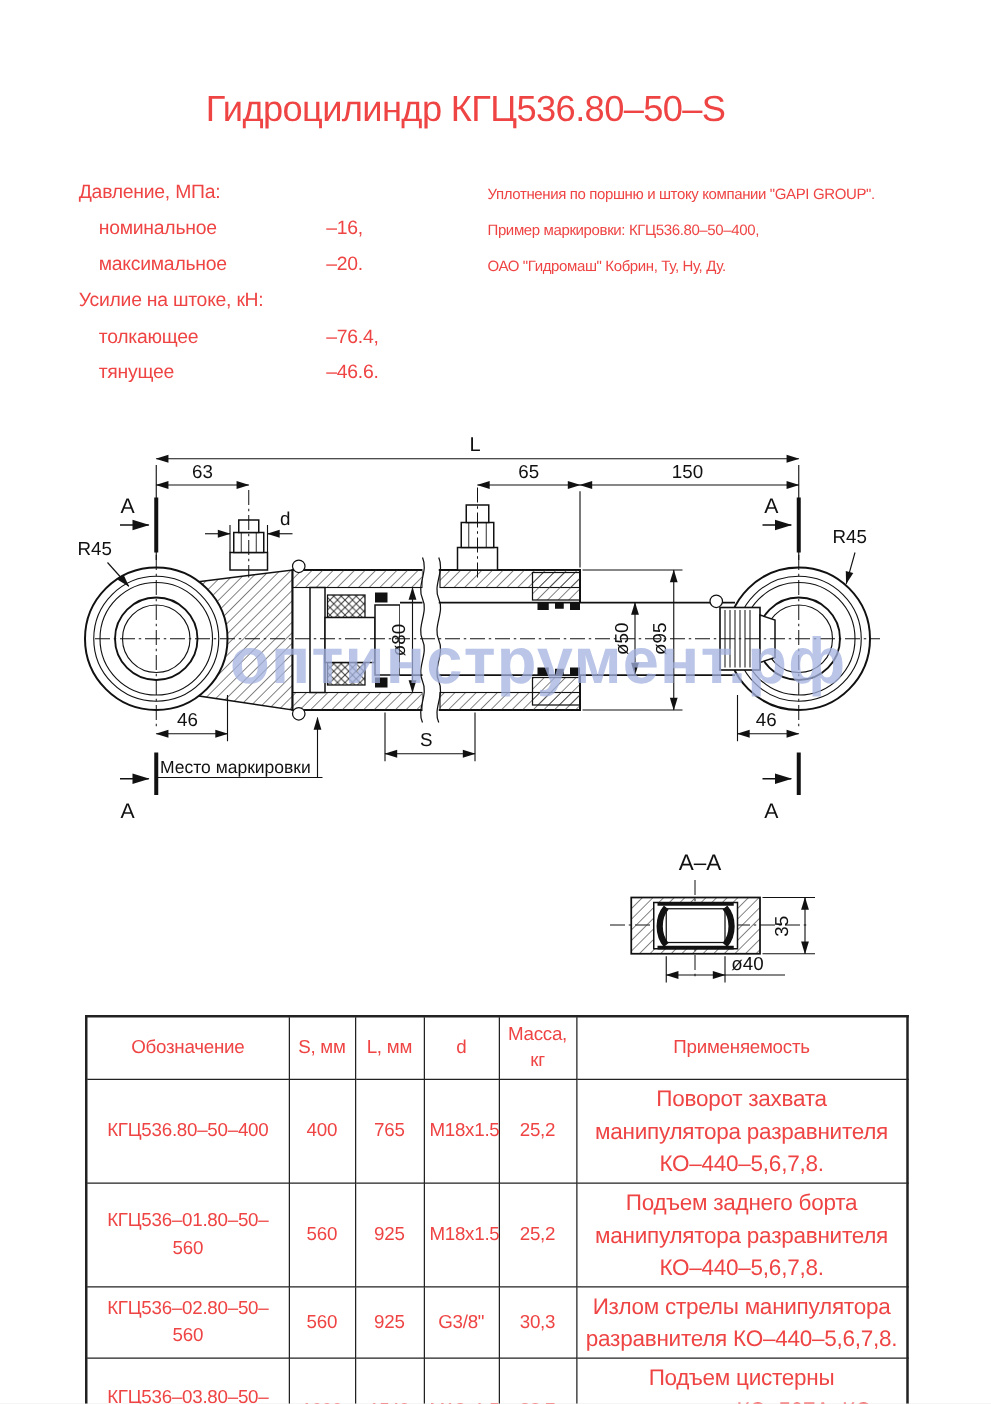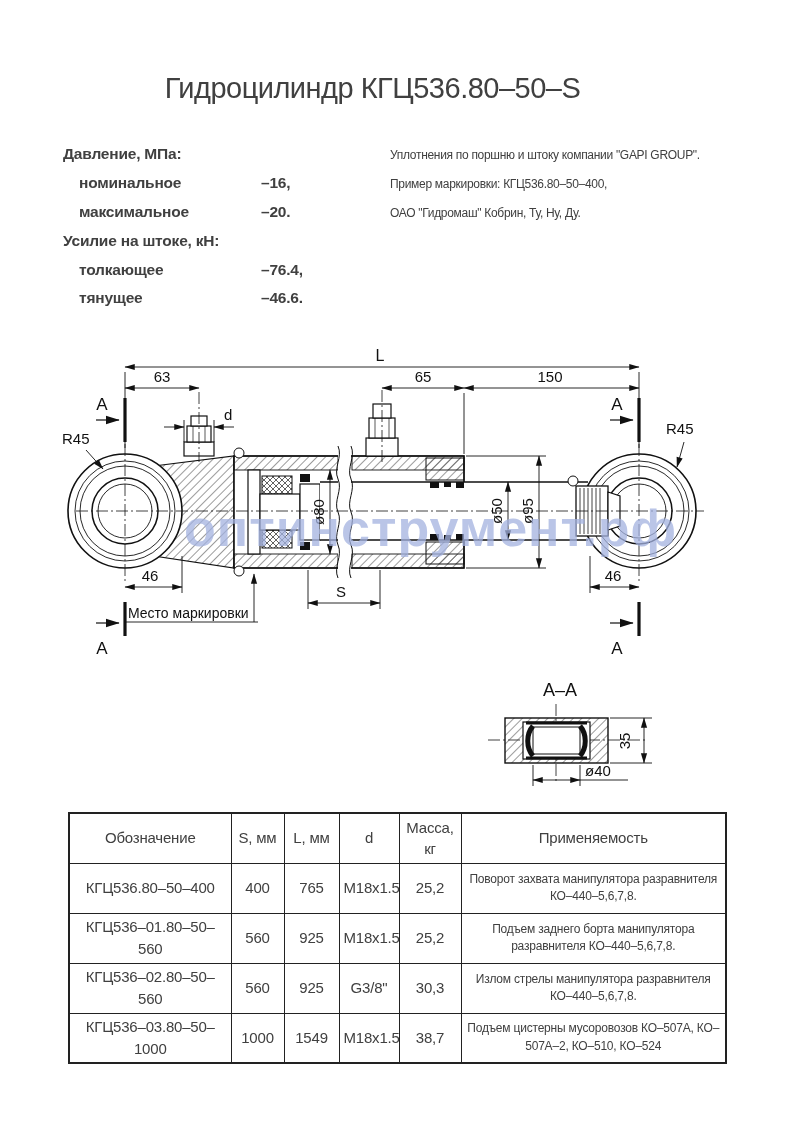--- a/index.html
+++ b/index.html
@@ -1,33 +1,33 @@
 <!DOCTYPE html>
 <html><head>
 <meta charset="utf-8">
 <style>
   html,body{margin:0;padding:0;background:#e8e8e8;}
   .page{position:relative;width:793px;height:1123px;background:#ffffff;overflow:hidden;
-        font-family:"Liberation Sans",sans-serif;color:#404040;margin:0 auto;}
+        font-family:"Liberation Sans",sans-serif;color:#ef4444;margin:0 auto;}
   .title{position:absolute;top:72px;left:0;width:745px;text-align:center;
          font-size:29px;letter-spacing:-0.5px;white-space:nowrap;}
-  .specs{position:absolute;top:140px;left:63px;width:300px;font-size:15.5px;letter-spacing:-0.2px;font-weight:bold;}
+  .specs{position:absolute;top:140px;left:63px;width:300px;font-size:15.5px;letter-spacing:-0.2px;}
   .specs .line{height:28.8px;display:flex;align-items:center;}
   .specs .lbl{flex:0 0 182px;margin-left:16px;}
   .notes{position:absolute;top:141px;left:390px;width:390px;font-size:12px;
          line-height:29px;letter-spacing:-0.3px;}
   .drawing{position:absolute;top:330px;left:36px;}
   table.spec{position:absolute;top:812px;left:68px;width:657px;border-collapse:collapse;
              table-layout:fixed;font-size:15px;letter-spacing:-0.2px;}
   table.spec td,table.spec th{border:1.6px solid #222;text-align:center;vertical-align:middle;
              font-weight:normal;padding:2px 4px;line-height:1.45;}
   table.spec{border:2.2px solid #222;}
   table.spec tr{height:50px;padding-left:32px;}
   td.des{text-align:left;padding-left:12px;}
-  td.app{font-size:12px;padding:2px 10px;margin-top:28px;}
+  td.app{font-size:18px;padding:2px 10px;margin-top:28px;}
   .t{fill:#111;}
   .t14{font-size:14px;}.t15{font-size:15px;}.t16{font-size:16px;}
   .t17{font-size:17px;}.t18{font-size:18px;}
   .wm{font-size:52px;font-weight:bold;fill:#a3b2e0;opacity:.75;letter-spacing:1px;}
 </style>
 </head>
 <body>
 
 <div class="page">
 

